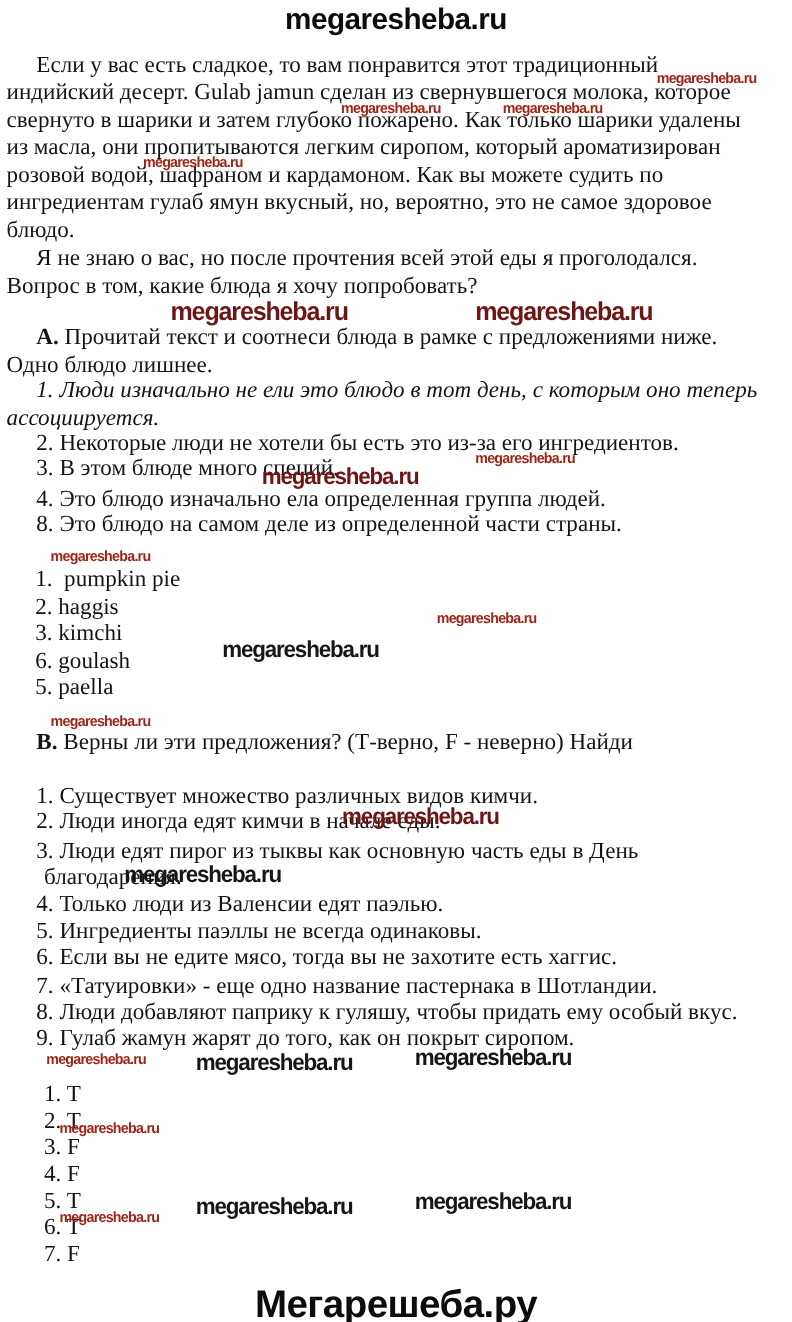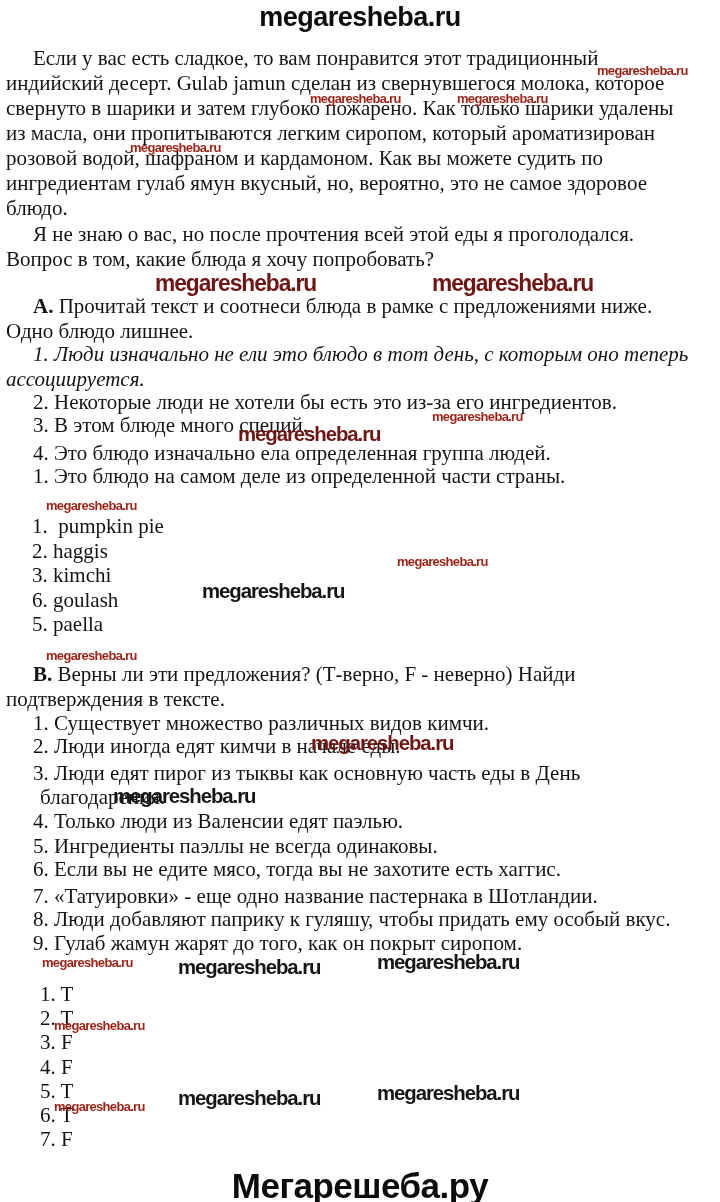--- a/index.html
+++ b/index.html
@@ -81,34 +81,33 @@
 <div class="blk" style="top:390px;">
   <div class="ln ind">2. Некоторые люди не хотели бы есть это из-за его ингредиентов.</div>
 </div>
 <div class="blk" style="top:413px;">
   <div class="ln ind">3. В этом блюде много специй.</div>
 </div>
 <div class="blk" style="top:441px;">
   <div class="ln ind">4. Это блюдо изначально ела определенная группа людей.</div>
 </div>
 <div class="blk" style="top:464px;">
-  <div class="ln ind">1. Это блюдо на самом деле из определенной части страны.</div>
+  <div class="ln ind">8. Это блюдо на самом деле из определенной части страны.</div>
 </div>
 
 <div class="blk" style="top:514px;left:32px;">
   <div class="ln" style="line-height:24.6px;">1.  pumpkin pie</div>
   <div class="ln" style="line-height:24.6px;">2. haggis</div>
   <div class="ln" style="line-height:24.6px;">3. kimchi</div>
   <div class="ln" style="line-height:24.6px;">6. goulash</div>
   <div class="ln" style="line-height:24.6px;">5. paella</div>
 </div>
 
 <div class="blk" style="top:662px;">
   <div class="ln ind"><span class="boldcap">В.</span><span> Верны ли эти предложения? (Т-верно, F - неверно) Найди</span></div>
-  <div class="ln">подтверждения в тексте.</div>
 </div>
 
 <div class="blk" style="top:711px;">
   <div class="ln ind">1. Существует множество различных видов кимчи.</div>
 </div>
 <div class="blk" style="top:734px;">
   <div class="ln ind">2. Люди иногда едят кимчи в начале еды.</div>
 </div>
 <div class="blk" style="top:761px;">
   <div class="ln ind" style="line-height:24px;">3. Люди едят пирог из тыквы как основную часть еды в День</div>

